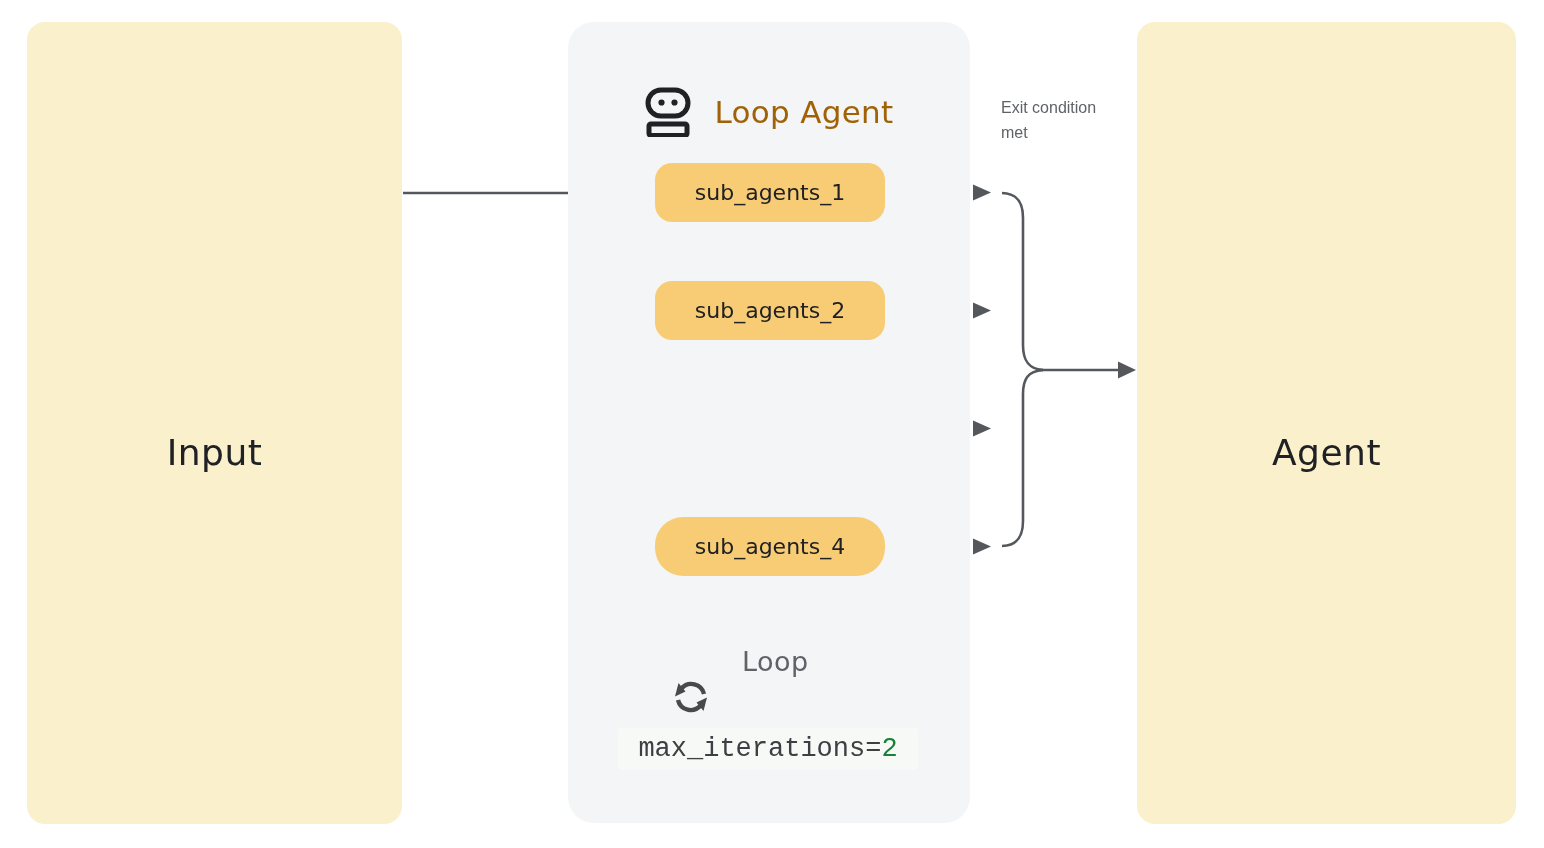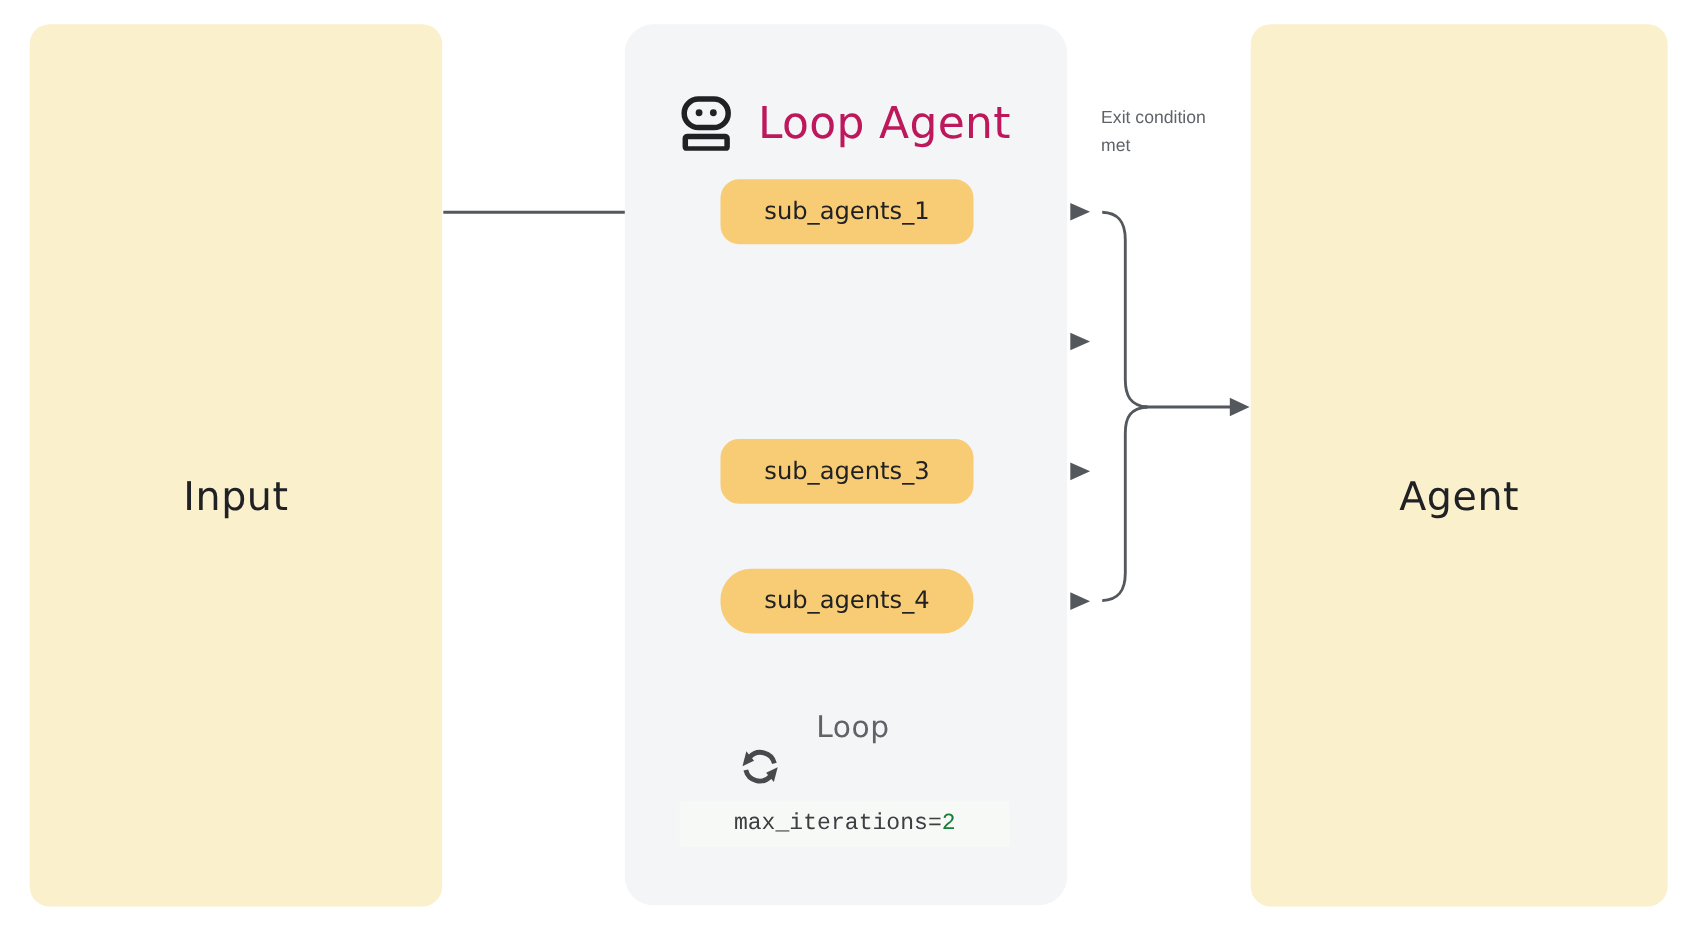--- a/index.html
+++ b/index.html
@@ -25,40 +25,40 @@
   .output{left:1137px;width:379px;}
 
   .panel{
     position:absolute;left:568px;top:22px;width:402px;height:801px;
     background:#f3f5f7;border-radius:26px;
   }
   .panel-header{
     position:absolute;left:0;right:0;top:64px;height:52px;
     display:flex;align-items:center;justify-content:center;gap:24px;
   }
-  .panel-title{font-size:40px;color:#be185d;font-weight:500;letter-spacing:.3px;}
+  .panel-title{font-size:31px;color:#a16207;font-weight:500;letter-spacing:.3px;}
 
   .sub-box{
     position:absolute;left:87px;width:230px;height:59px;
     background:#f8cc74;border-radius:17px;
     display:flex;align-items:center;justify-content:center;
   }
   .sub-box span{font-size:22px;color:#202124;}
   .sub1{top:141px;} .sub2{top:259px;} .sub3{top:377px;} .sub4{top:495px;border-radius:28px;}
 
   .loop-icon-wrap{position:absolute;left:102px;top:654px;width:42px;height:42px;}
   .loop-label{
     position:absolute;left:174px;top:624px;
     font-size:27px;color:#5f6368;letter-spacing:.5px;
   }
   .code-chip{
     position:absolute;left:50px;top:706px;width:300px;height:42px;
     background:#f7f9f7;border-radius:3px;
     display:flex;align-items:center;justify-content:center;
-    font-family:"Liberation Mono", monospace;font-size:21px;
+    font-family:"Liberation Mono", monospace;font-size:27px;
     white-space:nowrap;
   }
   .code-prefix{color:#3c4043;}
   .code-value{color:#188038;}
 
   .exit-label{
     position:absolute;left:1001px;top:95px;width:104px;
     font-family:"Liberation Sans", sans-serif;
     font-size:16px;line-height:25px;color:#5f6368;
   }
@@ -115,22 +115,22 @@
         <circle cx="16.5" cy="15.5" r="3.1" fill="#202124"></circle>
         <circle cx="29.5" cy="15.5" r="3.1" fill="#202124"></circle>
         <rect x="4" y="37" width="38" height="11.5" rx="2" fill="none" stroke="#202124" stroke-width="5"></rect>
       </svg>
       <span class="panel-title">Loop Agent</span>
     </div>
 
     <div class="sub-box sub1">
       <span>sub_agents_1</span>
     </div>
-    <div class="sub-box sub3">
-      <span>sub_agents_3</span>
+    <div class="sub-box sub2">
+      <span>sub_agents_2</span>
     </div>
     <div class="sub-box sub4">
       <span>sub_agents_4</span>
     </div>
 
     <div class="loop-icon-wrap">
       <svg width="42" height="42" viewBox="0 0 42 42">
         <g stroke="#47494c" stroke-width="4.4" fill="none">
           <path d="M 34 18 A 13 13 0 0 0 11.5 12.5"></path>
           <path d="M 8 24 A 13 13 0 0 0 30.5 29.5"></path>

